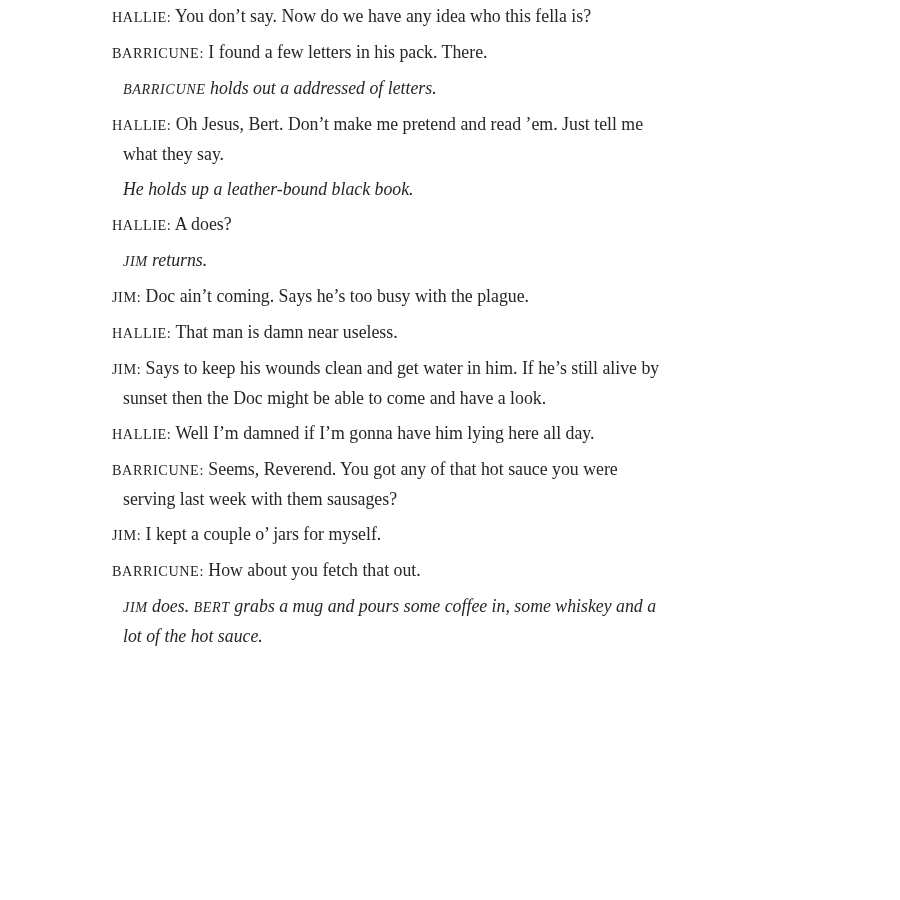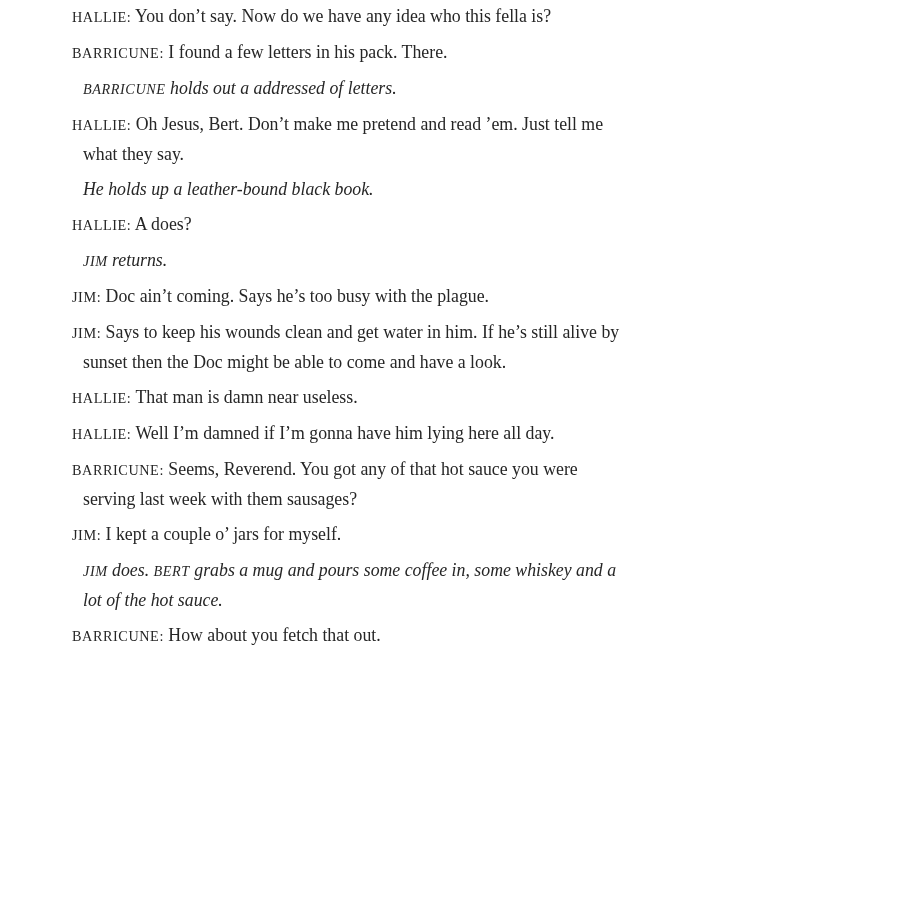--- a/index.html
+++ b/index.html
@@ -9,21 +9,21 @@
   }
   .page {
     position: relative;
     width: 900px;
     height: 900px;
     background: #ffffff;
     overflow: hidden;
   }
   .script {
     box-sizing: border-box;
-    margin-left: 72px;
+    margin-left: 112px;
     padding-top: 2px;
     width: 548px;
     font-family: "Liberation Serif", "DejaVu Serif", serif;
     font-size: 17.8px;
     line-height: 29px;
     color: #262626;
   }
   .block {
     margin: 0 0 6px 0;
   }
@@ -64,30 +64,30 @@
     <p class="block direction"><span>He holds up a leather-bound black book.</span></p>
 
     <p class="block dialogue"><span class="sc">HALLIE:</span><span> A does?</span></p>
 
 
 
     <p class="block direction"><span class="sc">JIM</span><span> returns.</span></p>
 
     <p class="block dialogue"><span class="sc">JIM:</span><span> Doc ain’t coming. Says he’s too busy with the plague.</span></p>
 
+    <p class="block dialogue"><span class="sc">HALLIE:</span><span> That man is damn near useless.</span></p>
+
     <p class="block dialogue"><span class="sc">JIM:</span><span> Says to keep his wounds clean and get water in him. If he’s still alive by sunset then the Doc might be able to come and have a look.</span></p>
-
-    <p class="block dialogue"><span class="sc">HALLIE:</span><span> That man is damn near useless.</span></p>
 
     <p class="block dialogue"><span class="sc">HALLIE:</span><span> Well I’m damned if I’m gonna have him lying here all day.</span></p>
 
     <p class="block dialogue"><span class="sc">BARRICUNE:</span><span> Seems, Reverend. You got any of that hot sauce you were serving last week with them sausages?</span></p>
 
     <p class="block dialogue"><span class="sc">JIM:</span><span> I kept a couple o’ jars for myself.</span></p>
 
+    <p class="block dialogue"><span class="sc">BARRICUNE:</span><span> How about you fetch that out.</span></p>
+
     <p class="block direction"><span class="sc">JIM</span><span> does. </span><span class="sc">BERT</span><span> grabs a mug and pours some coffee in, some whiskey and a lot of the hot sauce.</span></p>
-
-    <p class="block dialogue"><span class="sc">BARRICUNE:</span><span> How about you fetch that out.</span></p>
 
 
 
   </div>
 </div>
 
 </body></html>

